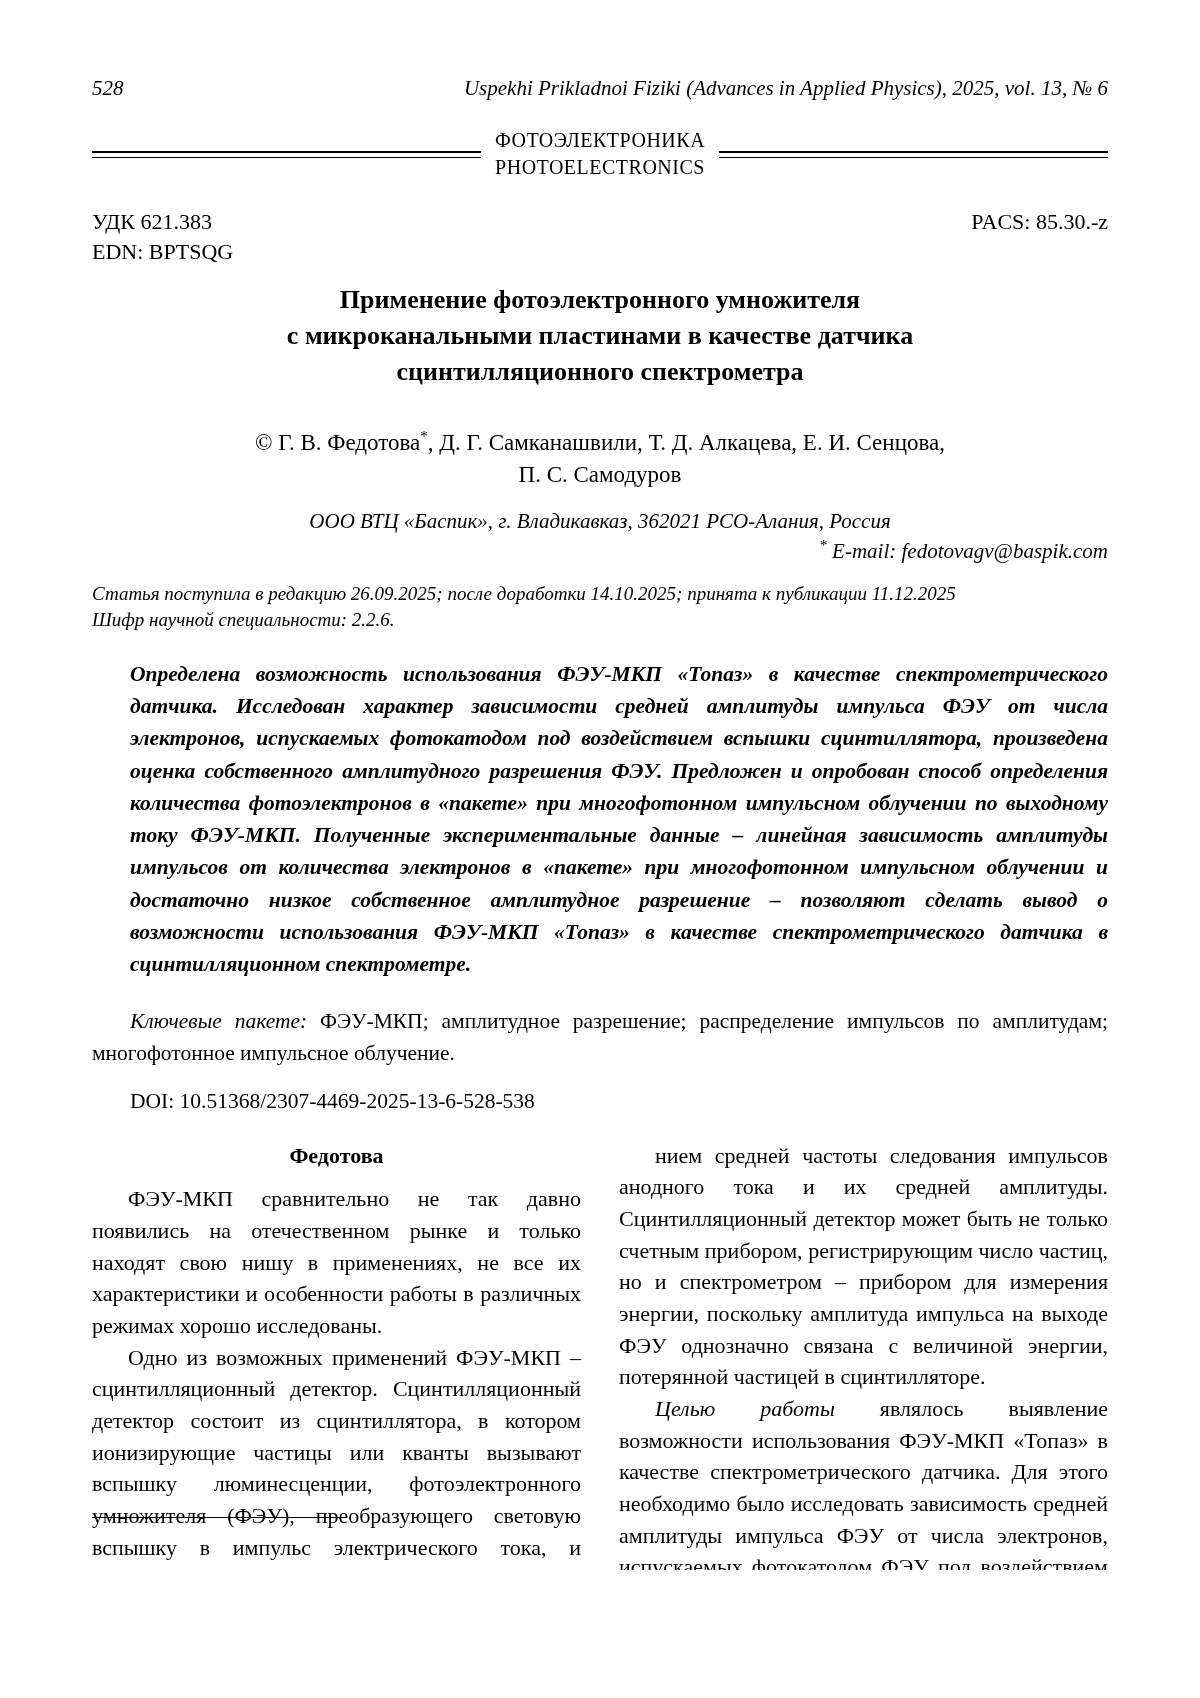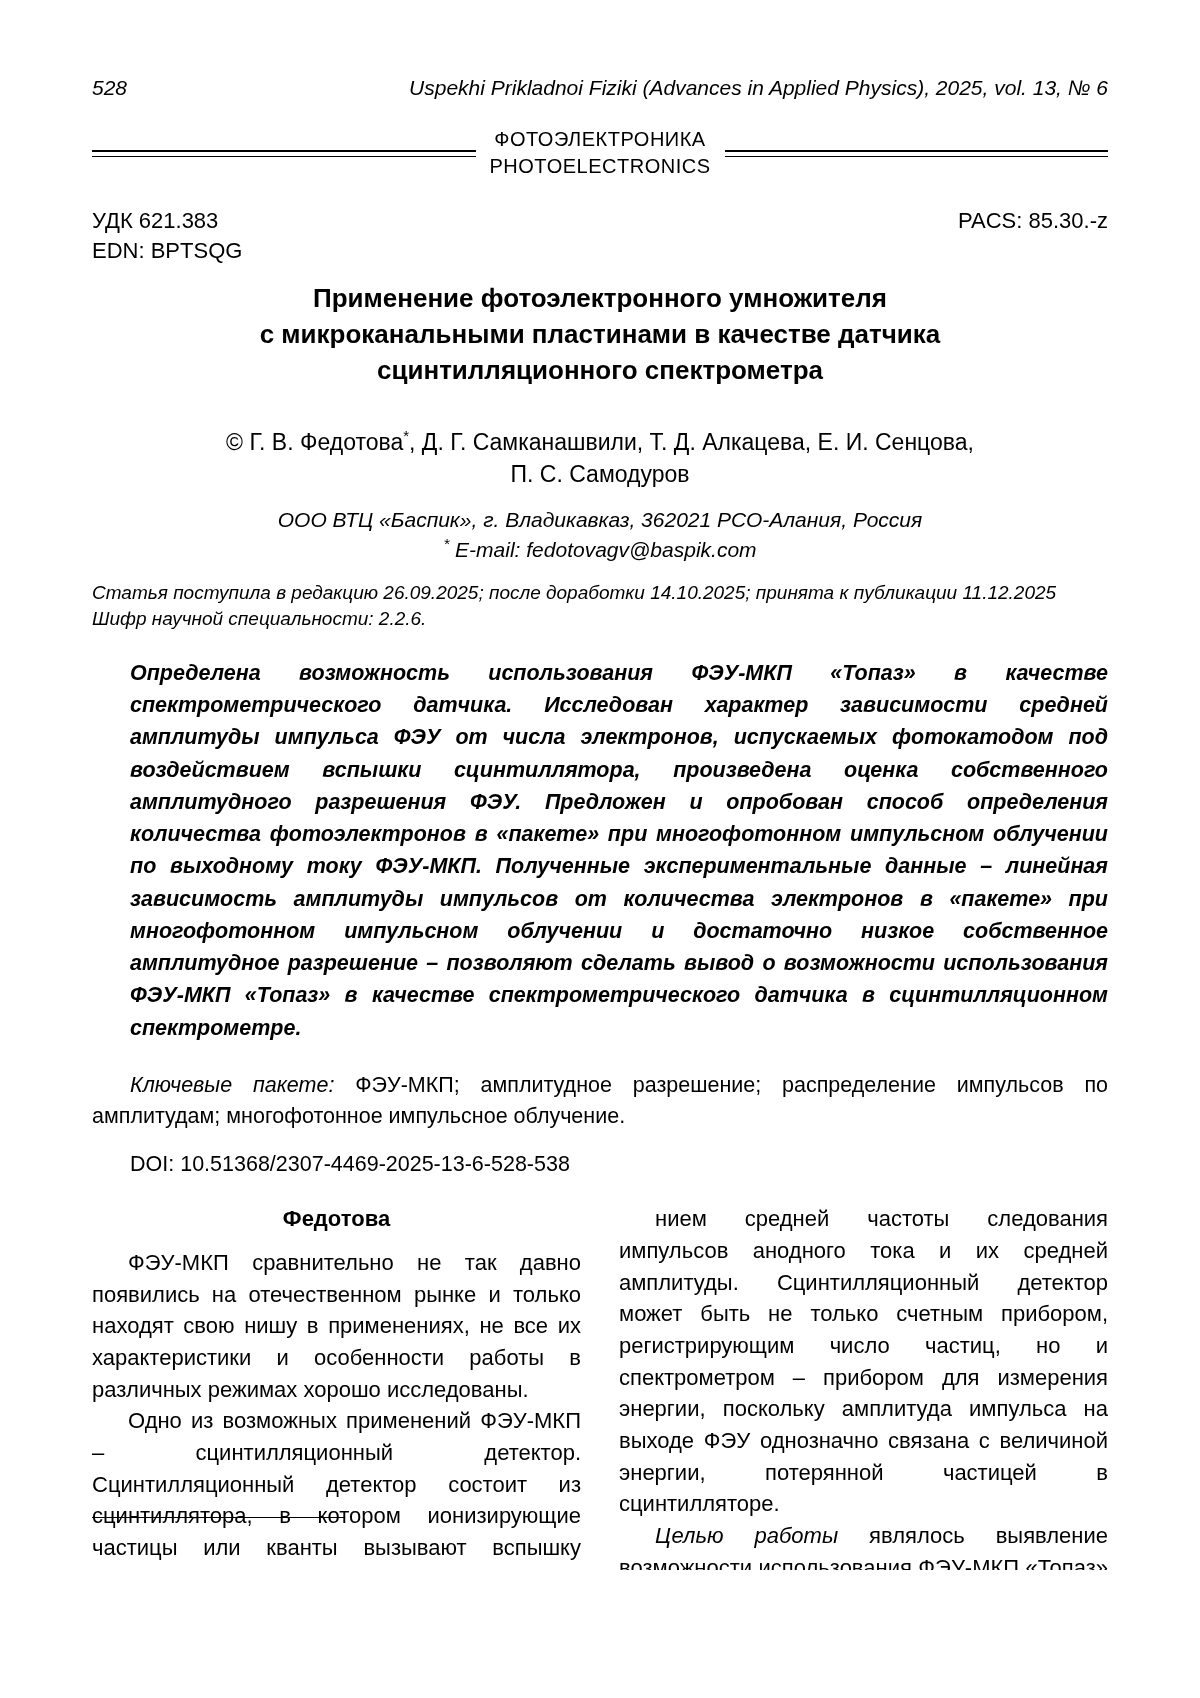--- a/index.html
+++ b/index.html
@@ -4,21 +4,21 @@
 <style>
   html, body { margin: 0; padding: 0; background: #ffffff; }
   .page {
     position: relative;
     width: 1200px;
     height: 1570px;
     box-sizing: border-box;
     padding: 76px 92px 0 92px;
     background: #ffffff;
     color: #000000;
-    font-family: Liberation Sans, sans-serif;
+    font-family: Liberation Serif, serif;
     overflow: hidden;
   }
 
   
   .running-head {
     display: flex;
     justify-content: space-between;
     align-items: baseline;
     font-size: 21px;
     font-style: italic;
@@ -73,21 +73,21 @@
   .authors sup, .email-line sup { font-size: 15px; }
 
   .affiliation {
     margin-top: 16px;
     text-align: center;
     font-style: italic;
     font-size: 21px;
     line-height: 1.35;
   }
   .email-line {
-    text-align: center;
+    text-align: right;
     font-style: italic;
     font-size: 21px;
     line-height: 1.35;
   }
 
   .received {
     margin-top: 15px;
     font-style: italic;
     font-size: 19px;
     line-height: 1.4;

